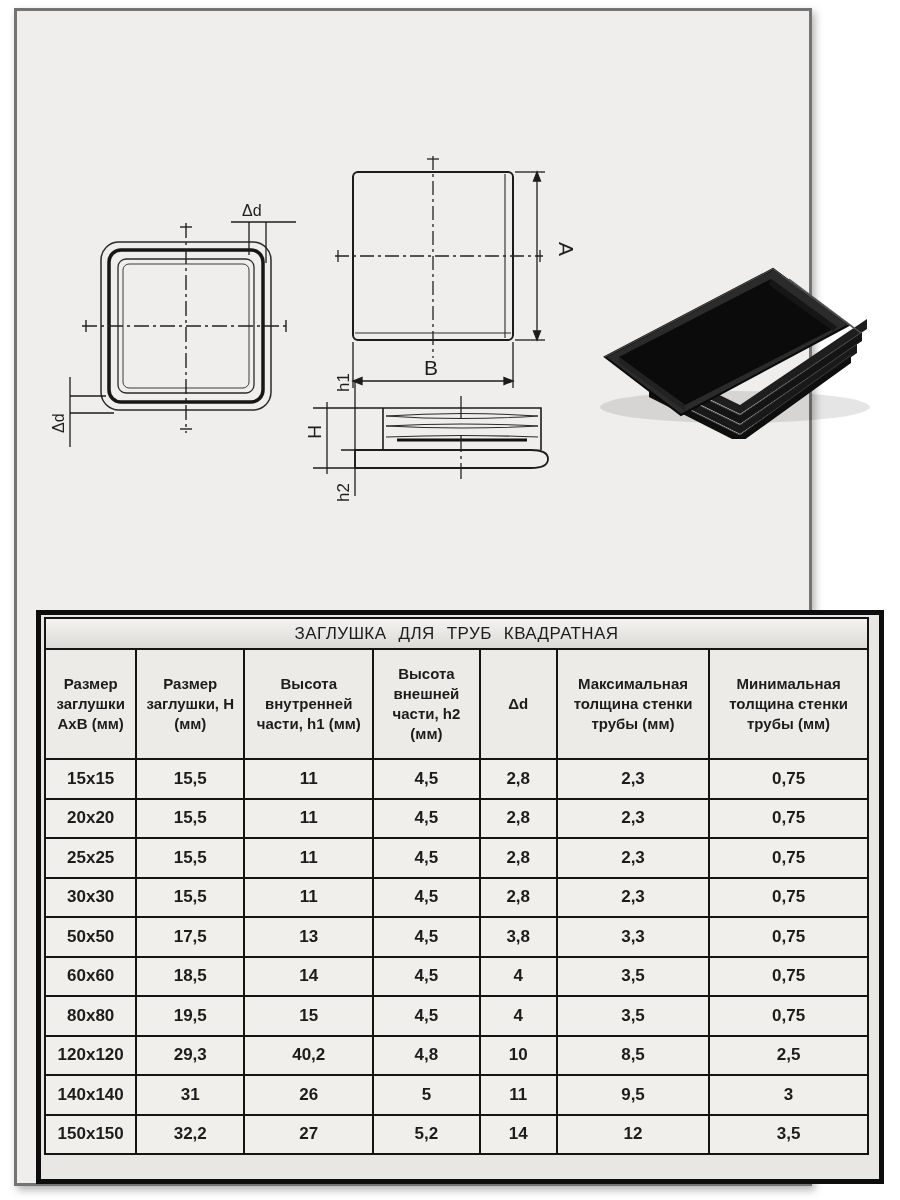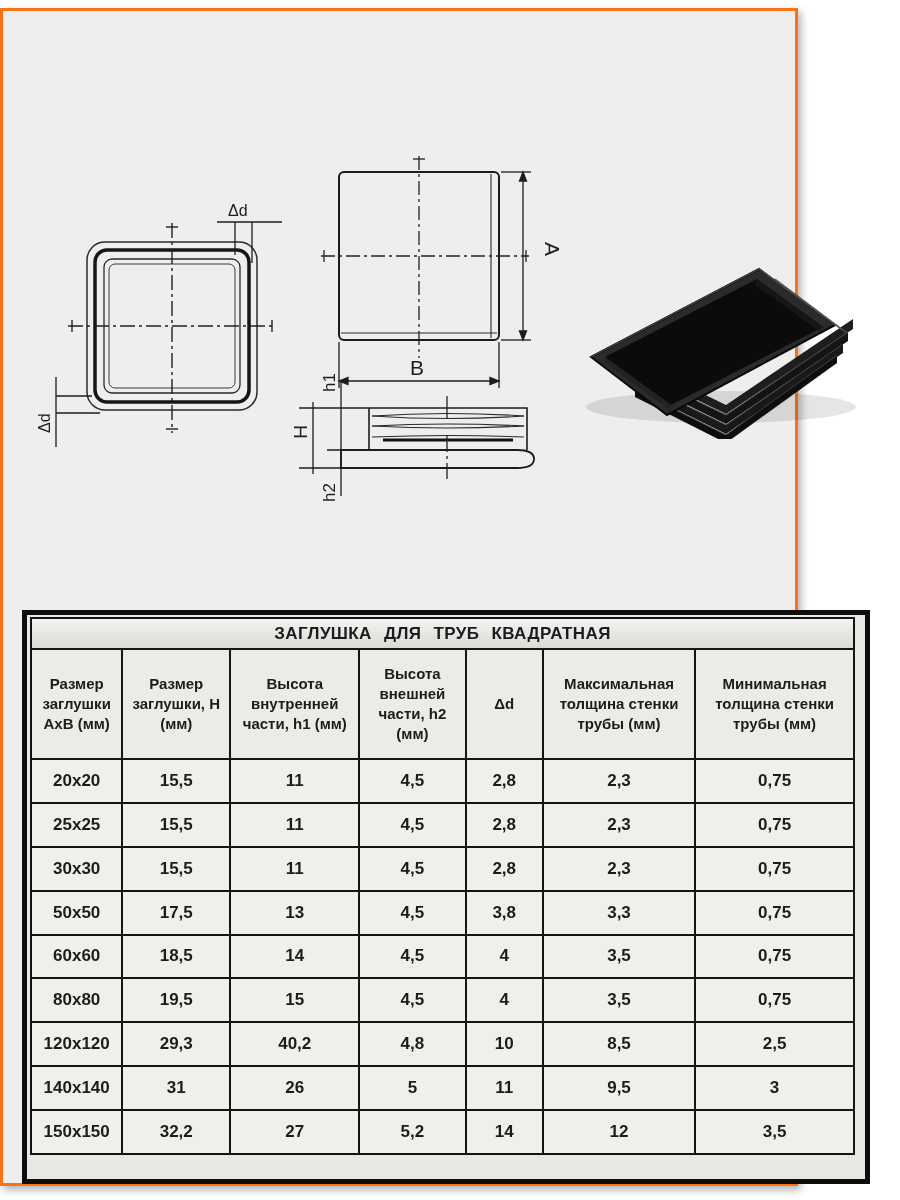--- a/index.html
+++ b/index.html
@@ -1,28 +1,28 @@
 <!DOCTYPE html>
 <html><head>
 <meta charset="utf-8">
 <style>
   html,body{margin:0;padding:0;background:#ffffff;}
   .sheet{position:relative;width:900px;height:1200px;background:#ffffff;overflow:hidden;
          font-family:"Liberation Sans",sans-serif;}
-  .panel{position:absolute;left:0;top:8px;width:798px;height:1178px;box-sizing:border-box;
-         border:3px solid #f97316;background:#efeeec;box-shadow:3px 4px 8px rgba(0,0,0,.3);}
+  .panel{position:absolute;left:14px;top:8px;width:798px;height:1178px;box-sizing:border-box;
+         border:3px solid #737373;background:#efeeec;box-shadow:3px 4px 8px rgba(0,0,0,.3);}
   .drw{position:absolute;}
   .drw text{font-family:"Liberation Sans",sans-serif;fill:#1e1e1e;}
   
   .table-wrap{position:absolute;left:19px;top:599px;width:848px;height:574px;box-sizing:border-box;
               border:5px solid #0d0d0d;background:#e9e7e4;padding:2px 10px 24px 3px;}
   table{width:100%;height:100%;border-collapse:collapse;table-layout:fixed;}
   th,td{border:2px solid #141414;text-align:center;vertical-align:middle;color:#1c1c1c;
         overflow:hidden;}
-  th.title-cell{height:27px;font-size:17px;font-weight:bold;letter-spacing:.4px;word-spacing:7px;
+  th.title-cell{height:27px;font-size:17px;font-weight:normal;letter-spacing:.4px;word-spacing:7px;
         background:linear-gradient(#f4f3f1,#dcdad7);}
   tr.hdr th{height:104px;font-size:15px;font-weight:bold;line-height:1.32;padding:2px 2px;
         background:#edebe8;}
   tbody td{font-size:17px;font-weight:bold;background:#f1efec;height:32px;}
 </style>
 </head>
 <body>
 
 <div class="sheet">
   <div class="panel">
@@ -168,20 +168,29 @@
               <th>Размер заглушки, Н (мм)</th>
               <th>Высота внутренней части, h1 (мм)</th>
               <th>Высота внешней части, h2 (мм)</th>
               <th>Δd</th>
               <th>Максимальная толщина стенки трубы (мм)</th>
               <th>Минимальная толщина стенки трубы (мм)</th>
             </tr>
         </thead>
         <tbody id="table-body">
             <tr>
+              <td>15x15</td>
+              <td>15,5</td>
+              <td>11</td>
+              <td>4,5</td>
+              <td>2,8</td>
+              <td>2,3</td>
+              <td>0,75</td>
+            </tr>
+            <tr>
               <td>20x20</td>
               <td>15,5</td>
               <td>11</td>
               <td>4,5</td>
               <td>2,8</td>
               <td>2,3</td>
               <td>0,75</td>
             </tr>
             <tr>
               <td>25x25</td>

